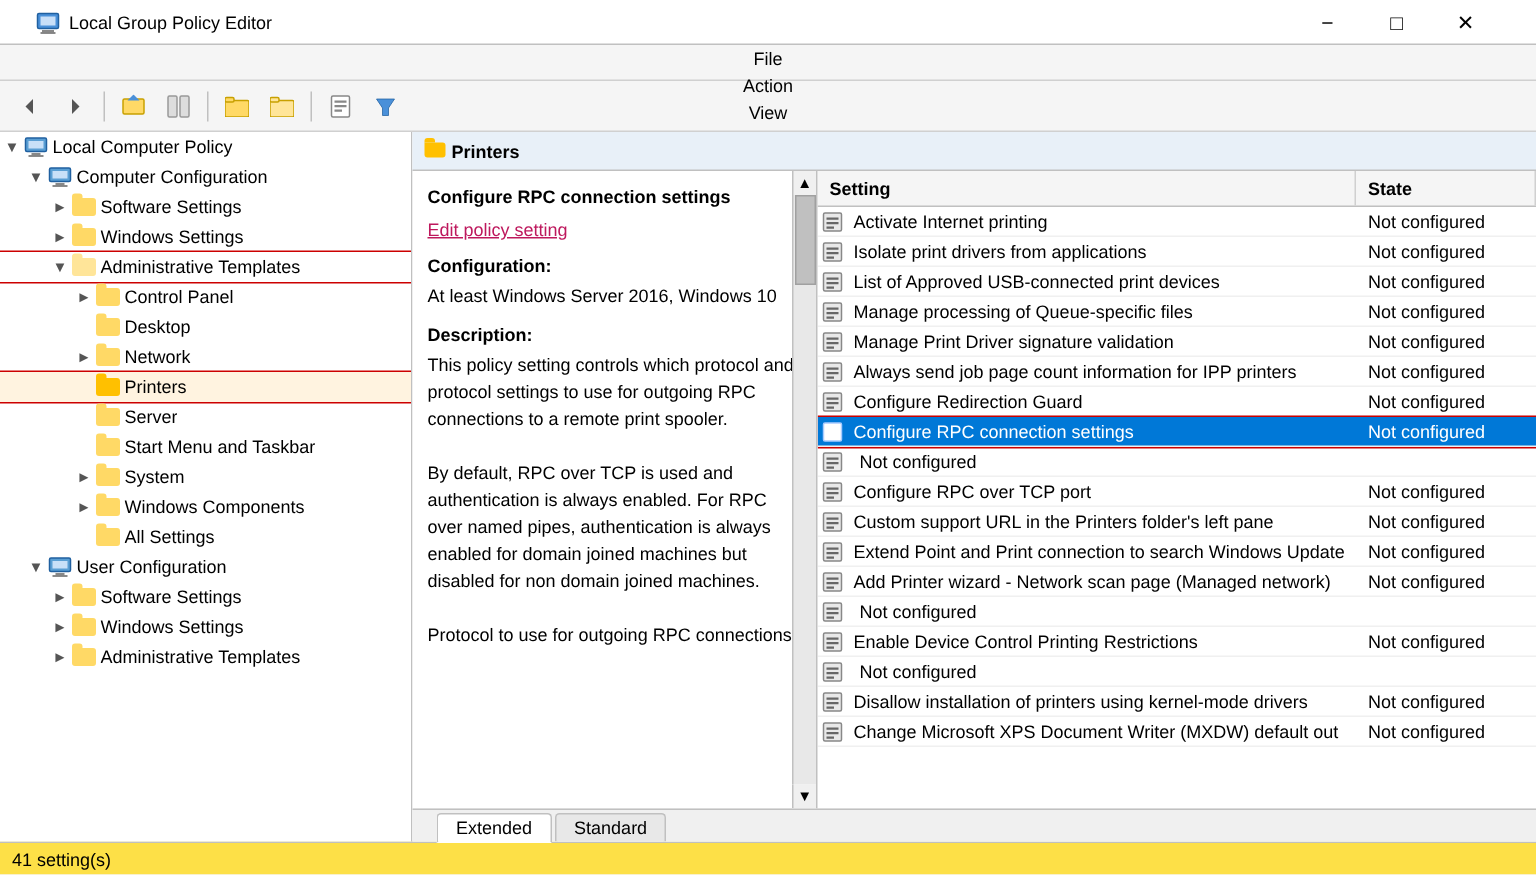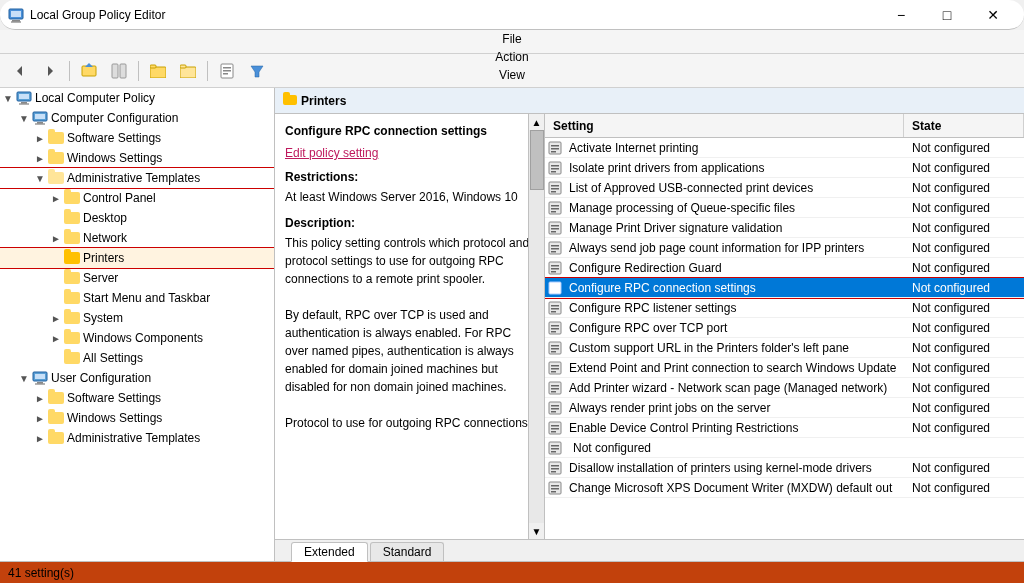--- a/index.html
+++ b/index.html
@@ -12,23 +12,22 @@
       overflow: hidden;
     }
 
     
     .title-bar {
       background: #ffffff;
       border-bottom: 1px solid #c0c0c0;
       height: 30px;
       display: flex;
       align-items: center;
-      padding: 0 8px;
+      padding: 0 24px;
       gap: 6px;
-      border-radius: 15px;
     }
     .title-bar-icon {
       width: 16px;
       height: 16px;
     }
     .title-bar-text {
       font-size: 12px;
       color: #000;
       flex: 1;
     }
@@ -364,21 +363,21 @@
       background: #ffffff;
       border-bottom: 1px solid white;
       margin-bottom: -1px;
       font-weight: normal;
       margin-left: 12px;
     }
 
     
     .status-bar {
       height: 22px;
-      background: #c2410c;
+      background: #fde047;
       border-top: 1px solid #c0c0c0;
       display: flex;
       align-items: center;
       padding: 0 8px;
       font-size: 12px;
     }
   </style>
 </head>
 <body>
 
@@ -672,21 +671,21 @@
         <span class="folder-icon highlighted" style="width:14px;height:10px;"></span>
       </span>
       <span class="breadcrumb-text">Printers</span>
     </div>
 
     <div class="content-area">
 
       <div class="desc-pane">
         <div class="desc-title">Configure RPC connection settings</div>
         <span class="desc-link">Edit policy setting</span>
-        <div class="desc-section">Restrictions:</div>
+        <div class="desc-section">Configuration:</div>
         <div class="desc-text">At least Windows Server 2016, Windows 10</div>
         <div class="desc-section">Description:</div>
         <div class="desc-text" style="white-space: pre-wrap;">This policy setting controls which protocol and protocol settings to use for outgoing RPC connections to a remote print spooler.
 
 By default, RPC over TCP is used and authentication is always enabled. For RPC over named pipes, authentication is always enabled for domain joined machines but disabled for non domain joined machines.
 
 Protocol to use for outgoing RPC connections:</div>
 
         
         <div class="scroll-arrow scroll-up">▲</div>
@@ -810,21 +809,20 @@
 
           <div class="settings-row">
             <div class="row-icon">
               <svg width="14" height="14" viewBox="0 0 14 14">
                   <rect x="1" y="1" width="12" height="12" rx="1" fill="#e8e8e8" stroke="#888" stroke-width="1"></rect>
                   <rect x="3" y="4" width="8" height="1.5" fill="#666"></rect>
                   <rect x="3" y="7" width="8" height="1.5" fill="#666"></rect>
                   <rect x="3" y="10" width="5" height="1.5" fill="#666"></rect>
                 </svg>
             </div>
-            <div class="row-setting">Configure RPC listener settings</div>
             <div class="row-state">Not configured</div>
           </div>
 
           <div class="settings-row">
             <div class="row-icon">
               <svg width="14" height="14" viewBox="0 0 14 14">
                   <rect x="1" y="1" width="12" height="12" rx="1" fill="#e8e8e8" stroke="#888" stroke-width="1"></rect>
                   <rect x="3" y="4" width="8" height="1.5" fill="#666"></rect>
                   <rect x="3" y="7" width="8" height="1.5" fill="#666"></rect>
                   <rect x="3" y="10" width="5" height="1.5" fill="#666"></rect>
@@ -875,21 +873,20 @@
 
           <div class="settings-row">
             <div class="row-icon">
               <svg width="14" height="14" viewBox="0 0 14 14">
                   <rect x="1" y="1" width="12" height="12" rx="1" fill="#e8e8e8" stroke="#888" stroke-width="1"></rect>
                   <rect x="3" y="4" width="8" height="1.5" fill="#666"></rect>
                   <rect x="3" y="7" width="8" height="1.5" fill="#666"></rect>
                   <rect x="3" y="10" width="5" height="1.5" fill="#666"></rect>
                 </svg>
             </div>
-            <div class="row-setting">Always render print jobs on the server</div>
             <div class="row-state">Not configured</div>
           </div>
 
           <div class="settings-row">
             <div class="row-icon">
               <svg width="14" height="14" viewBox="0 0 14 14">
                   <rect x="1" y="1" width="12" height="12" rx="1" fill="#e8e8e8" stroke="#888" stroke-width="1"></rect>
                   <rect x="3" y="4" width="8" height="1.5" fill="#666"></rect>
                   <rect x="3" y="7" width="8" height="1.5" fill="#666"></rect>
                   <rect x="3" y="10" width="5" height="1.5" fill="#666"></rect>

